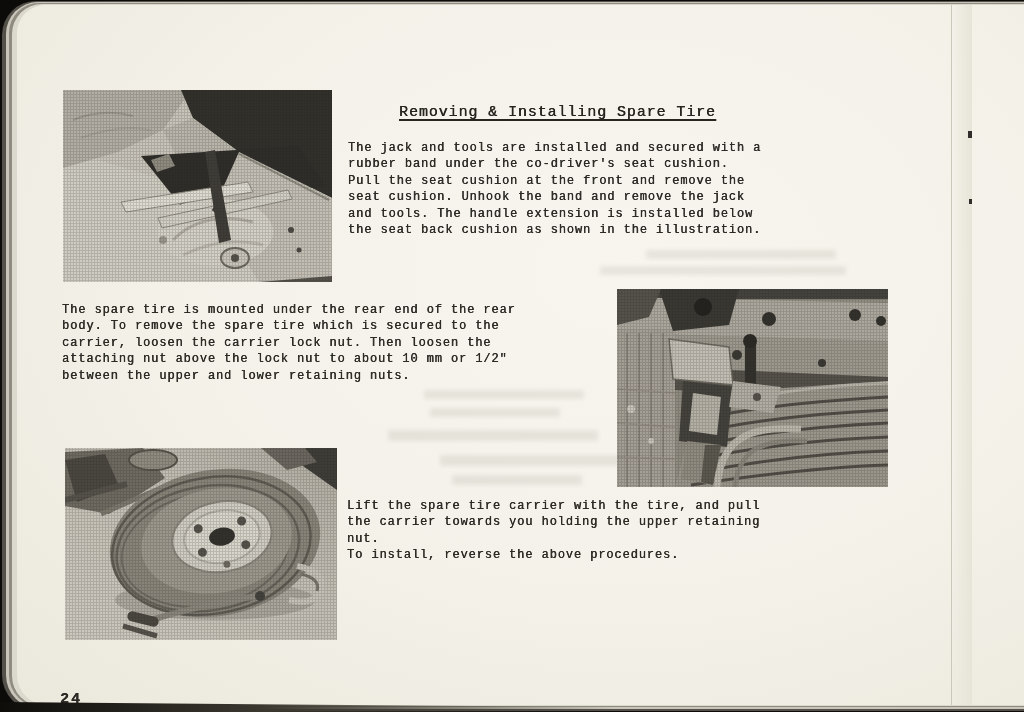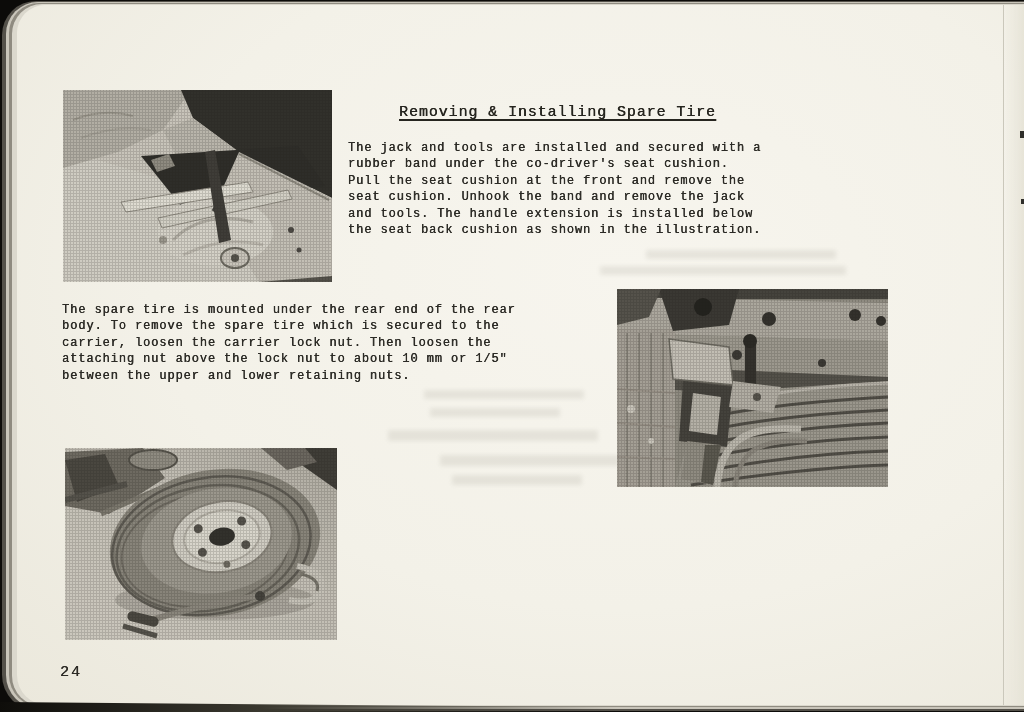--- a/index.html
+++ b/index.html
@@ -14,21 +14,21 @@
   .stack-1{left:2px;top:1px;bottom:1px;background:#54514a;border-radius:34px 0 0 36px;}
   .stack-2{left:6px;top:2px;bottom:3px;background:#c9c5ba;border-radius:32px 0 0 34px;}
   .stack-3{left:9px;top:3px;bottom:5px;background:#8f8b80;border-radius:30px 0 0 32px;}
   .stack-4{left:12px;top:4px;bottom:6px;background:#dbd8cd;border-radius:30px 0 0 30px;}
   .page{
     position:absolute;left:17px;top:5px;right:0;bottom:7px;
     background:radial-gradient(ellipse at 60% 38%, #f7f5ee 0%, #f3f1e8 55%, #ebe8dc 100%);
     border-radius:28px 0 0 30px;overflow:hidden;
   }
   
-  .content{position:absolute;left:-17px;top:-5px;width:1024px;height:712px;}
+  .content{position:absolute;left:-17px;top:-5px;width:938px;height:712px;padding-left:34px;}
   .right-edge{
     position:absolute;top:0;bottom:0;right:0;width:20px;
     border-left:1px solid rgba(150,146,134,0.35);
     background:linear-gradient(to right, rgba(231,228,216,0), #e7e4d8);
   }
   .edge-mark{position:absolute;right:0;background:#2f2e2a;}
   .edge-mark.m1{top:131px;width:4px;height:7px;}
   .edge-mark.m2{top:199px;width:3px;height:5px;}
   .bottom-band{
     position:absolute;left:0;bottom:0;width:650px;height:10px;z-index:30;
@@ -43,22 +43,22 @@
     text-shadow:0.35px 0 0 currentColor;
   }
   .para{
     position:absolute;font-size:12px;line-height:16.4px;color:#2b2a25;
     letter-spacing:0.9px;white-space:pre;text-shadow:0.35px 0 0 currentColor;
   }
   .para-1{left:348px;top:140px;}
   .para-2{left:62px;top:302px;}
   .para-3{left:347px;top:498px;}
   .page-number{
-    position:absolute;left:60px;top:664px;font-size:15px;color:#2b2a25;
-    letter-spacing:2px;text-shadow:0.35px 0 0 currentColor;
+    position:absolute;left:60px;top:691px;font-size:15px;color:#2b2a25;
+    letter-spacing:2px;text-shadow:0.35px 0 0 currentColor;font-weight:bold;
   }
   .photo{position:absolute;overflow:hidden;}
   .photo svg{display:block;width:100%;height:100%;}
   .photo::after{ 
     content:"";position:absolute;inset:0;pointer-events:none;
     background-image:radial-gradient(rgba(30,28,24,0.16) 1px, transparent 1.4px);
     background-size:3px 3px;
   }
   .photo-1{left:63px;top:90px;width:269px;height:192px;}
   .photo-2{left:617px;top:289px;width:271px;height:198px;}
@@ -126,21 +126,21 @@
       <div class="ghost g2"></div>
       <div class="ghost g3"></div>
       <div class="ghost g4"></div>
       <div class="ghost g5"></div>
       <div class="ghost g6"></div>
       <div class="ghost g7"></div>
 
       <div class="para para-2">The spare tire is mounted under the rear end of the rear
 body. To remove the spare tire which is secured to the
 carrier, loosen the carrier lock nut. Then loosen the
-attaching nut above the lock nut to about 10 mm or 1/5"
+attaching nut above the lock nut to about 10 mm or 1/2"
 between the upper and lower retaining nuts.</div>
 
       <div class="photo photo-2">
         <svg viewBox="0 0 271 198" preserveAspectRatio="none">
           <rect width="271" height="198" fill="#8f8b81"></rect>
           <rect x="0" y="0" width="271" height="10" fill="#45433d"></rect>
           <polygon points="0,8 271,14 271,52 0,44" fill="#aba79d"></polygon>
           <circle cx="152" cy="30" r="7" fill="#33312c"></circle>
           <circle cx="238" cy="26" r="6" fill="#33312c"></circle>
           <circle cx="264" cy="32" r="5" fill="#33312c"></circle>
@@ -176,20 +176,24 @@
           <polygon points="116,92 164,98 156,124 112,118" fill="#b1ada3"></polygon>
           <circle cx="140" cy="108" r="4" fill="#55524b"></circle>
           <path d="M100,198 C104,152 128,136 184,140" stroke="#bab6ac" stroke-width="7" fill="none"></path>
           <path d="M118,198 C122,162 142,150 190,152" stroke="#8a867c" stroke-width="5" fill="none"></path>
           <polygon points="42,0 122,0 112,36 56,42" fill="#3a3833"></polygon>
           <polygon points="0,0 44,0 32,28 0,36" fill="#55524b"></polygon>
           <circle cx="86" cy="18" r="9" fill="#23221e"></circle>
         </svg>
       </div>
 
+      <div class="para para-3">Lift the spare tire carrier with the tire, and pull
+the carrier towards you holding the upper retaining
+nut.
+To install, reverse the above procedures.</div>
 
       <div class="photo photo-3">
         <svg viewBox="0 0 272 192" preserveAspectRatio="none">
           <defs>
             <linearGradient id="g3bg" x1="0" y1="1" x2="1" y2="0">
               <stop offset="0" stop-color="#ccc8be"></stop>
               <stop offset="0.6" stop-color="#c2beb4"></stop>
               <stop offset="1" stop-color="#aeaaa0"></stop>
             </linearGradient>
           </defs>

